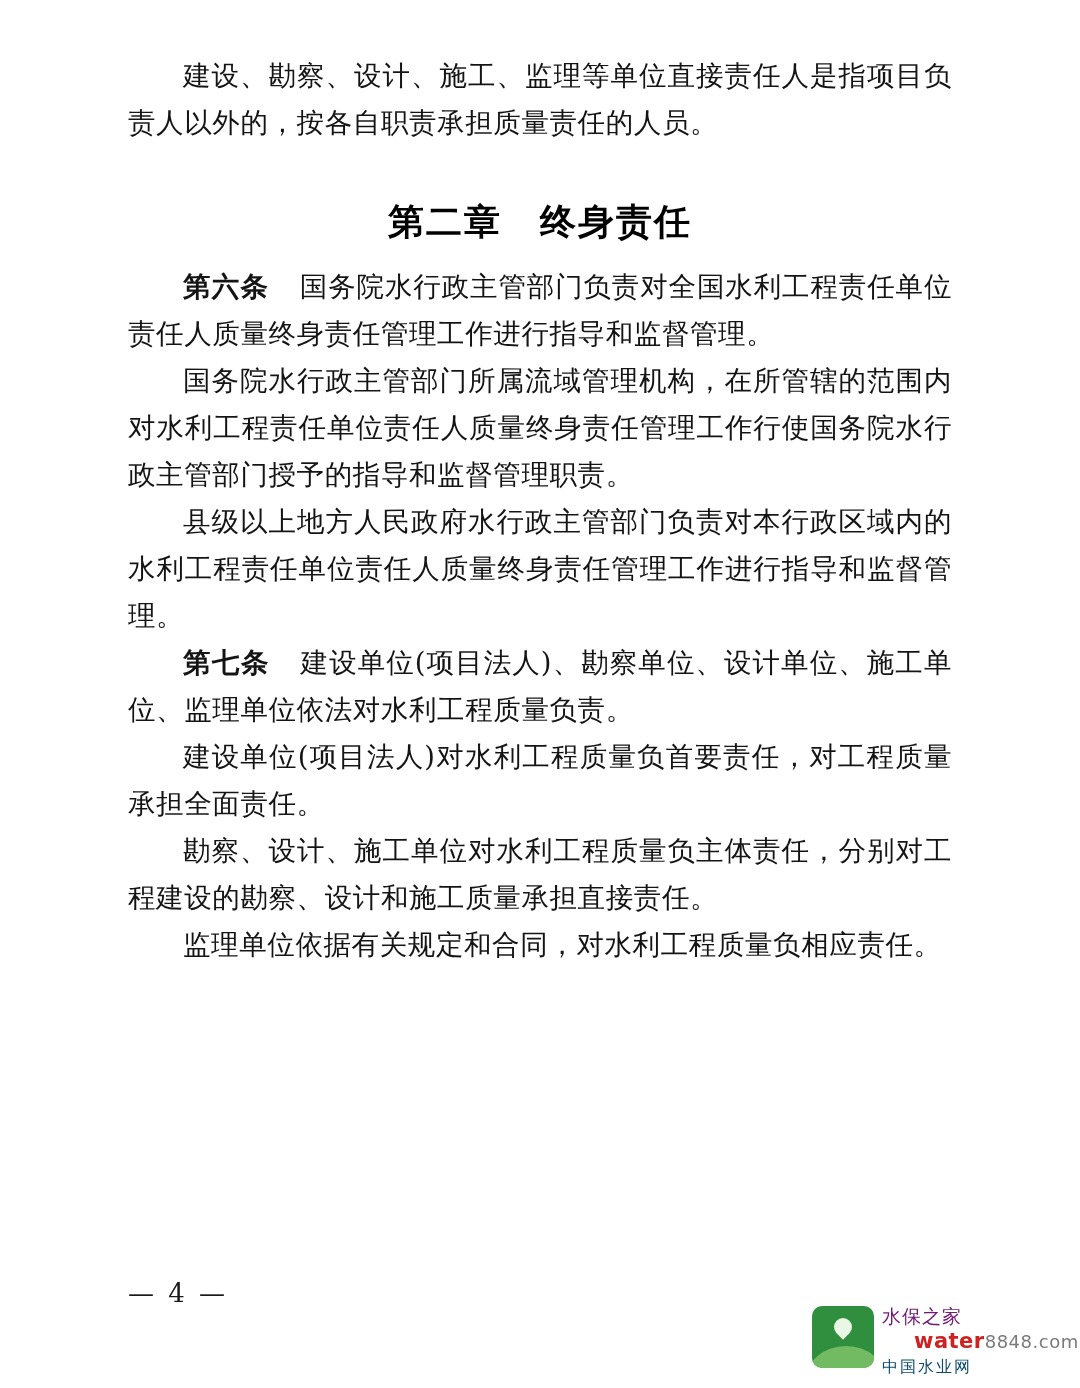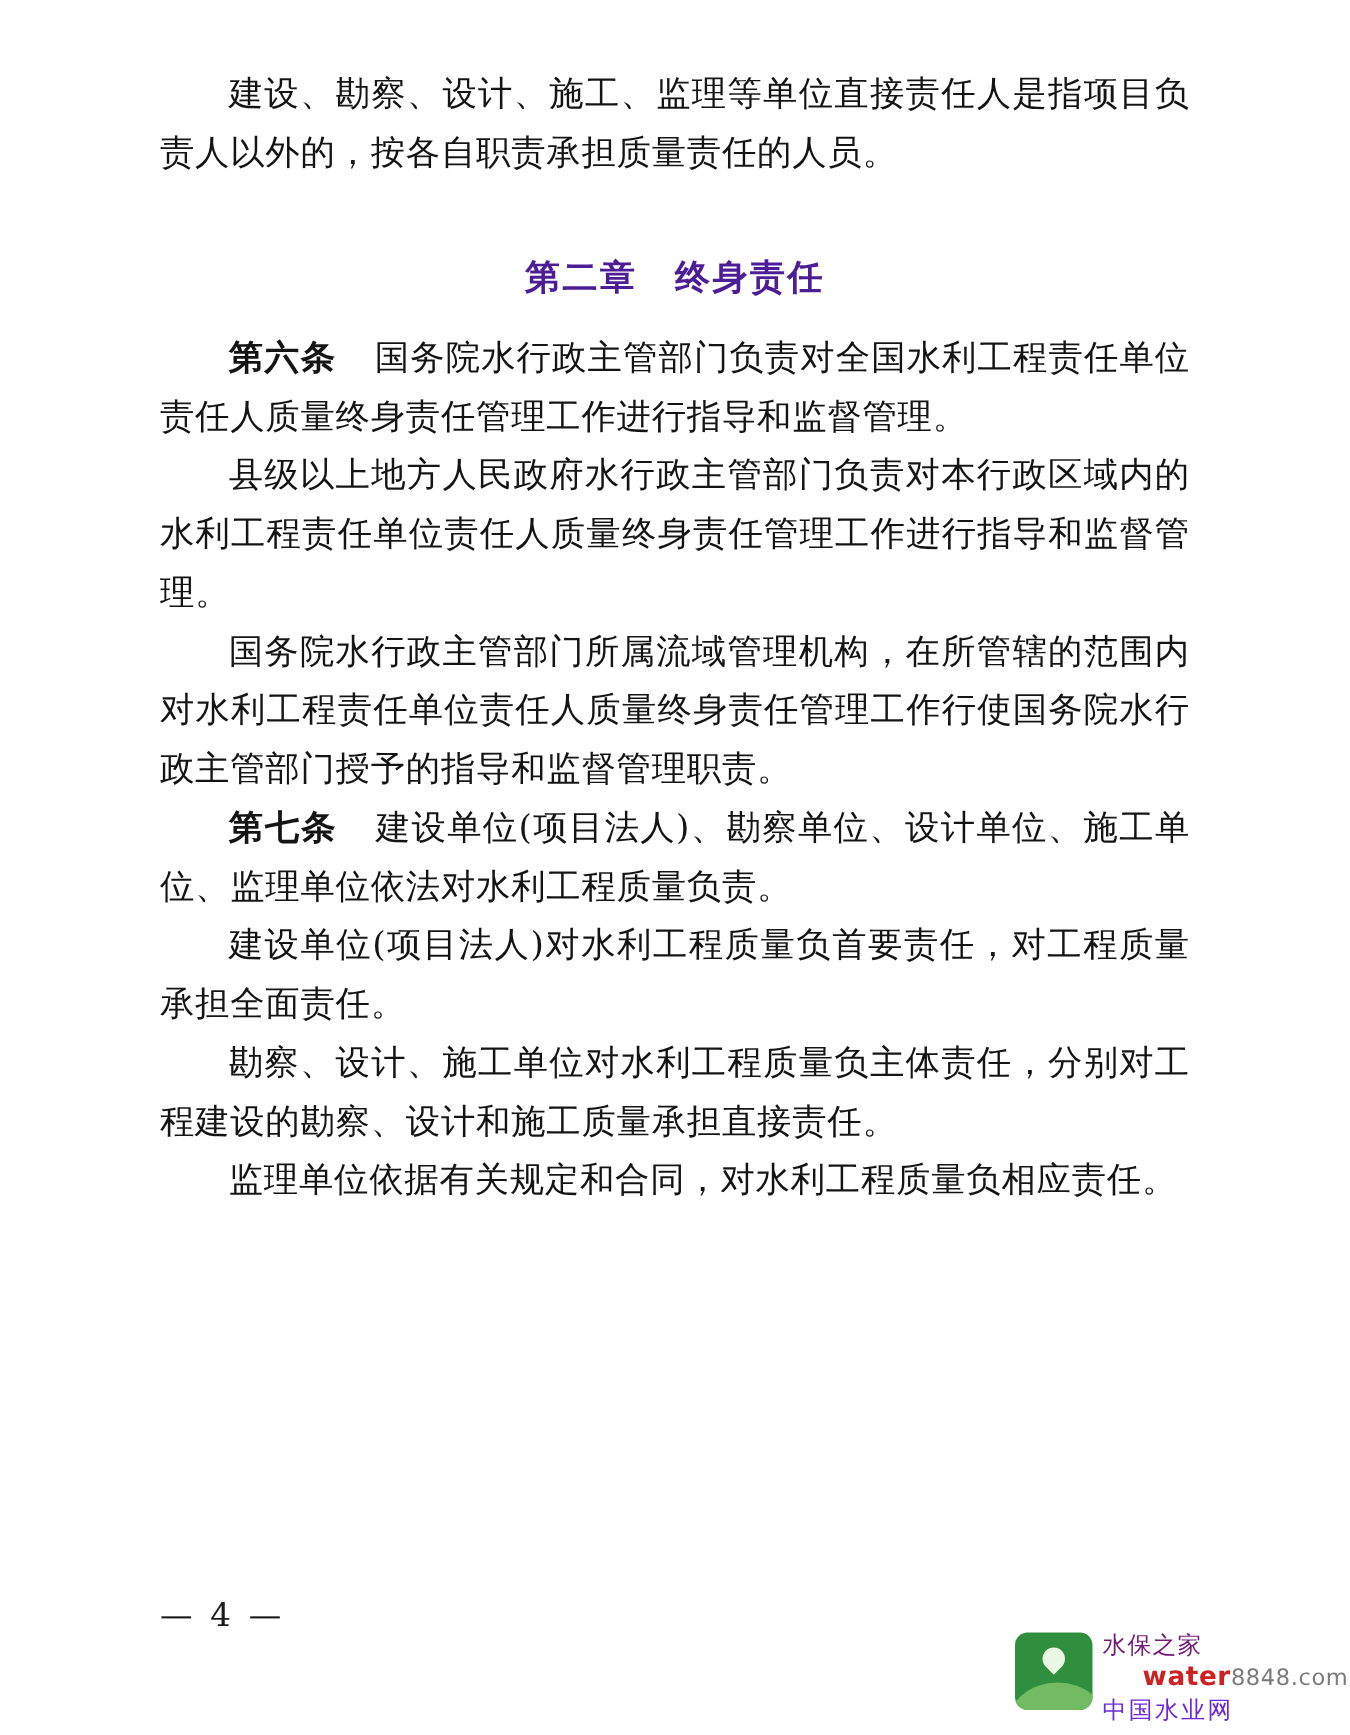--- a/index.html
+++ b/index.html
@@ -33,26 +33,26 @@
     letter-spacing: 0.6px;
     text-align: justify;
     text-justify: inter-character;
     color: #141414;
   }
   .indent {
     text-indent: 2em;
   }
   .chapter-heading {
     text-align: center;
-    font-size: 28px;
+    font-size: 36px;
     font-weight: bold;
     line-height: 47px;
     letter-spacing: 2px;
     margin: 52px 0 18px 0;
-    color: #4c1d95;
+    color: #000000;
   }
   .article-label {
     font-weight: bold;
     letter-spacing: 1px;
   }
   .art-sep {
     display: inline-block;
     width: 1.1em;
   }
   .page-number {
@@ -119,43 +119,43 @@
     font-size: 21px;
     letter-spacing: 0.5px;
     font-family: "DejaVu Sans", "Liberation Sans", sans-serif;
     line-height: 26px;
     color: #cc2222;
     font-weight: bold;
     margin-left: 32px;
   }
   .stamp-line2 .grey { color: #7a7a7a; font-weight: normal; font-size: 18px; }
   .stamp-line3 {
-    font-size: 19px;
-    color: #6d28d9;
+    font-size: 16px;
+    color: #0c4a6e;
     letter-spacing: 2px;
     font-family: "DejaVu Sans", "Liberation Sans", sans-serif;
     line-height: 24px;
   }
 </style>
 </head>
 <body>
 
 <div class="page">
   <div class="doc-body">
 
     <p class="indent">建设、勘察、设计、施工、监理等单位直接责任人是指项目负责人以外的，按各自职责承担质量责任的人员。</p>
 
     <div class="chapter-heading">第二章　终身责任</div>
 
 
     <p class="indent"><span class="article-label">第六条</span><span class="art-sep"></span><span>国务院水行政主管部门负责对全国水利工程责任单位责任人质量终身责任管理工作进行指导和监督管理。</span></p>
 
+    <p class="indent">国务院水行政主管部门所属流域管理机构，在所管辖的范围内对水利工程责任单位责任人质量终身责任管理工作行使国务院水行政主管部门授予的指导和监督管理职责。</p>
+
     <p class="indent">县级以上地方人民政府水行政主管部门负责对本行政区域内的水利工程责任单位责任人质量终身责任管理工作进行指导和监督管理。</p>
-
-    <p class="indent">国务院水行政主管部门所属流域管理机构，在所管辖的范围内对水利工程责任单位责任人质量终身责任管理工作行使国务院水行政主管部门授予的指导和监督管理职责。</p>
 
     <p class="indent"><span class="article-label">第七条</span><span class="art-sep"></span><span>建设单位(项目法人)、勘察单位、设计单位、施工单位、监理单位依法对水利工程质量负责。</span></p>
 
     <p class="indent">建设单位(项目法人)对水利工程质量负首要责任，对工程质量承担全面责任。</p>
 
     <p class="indent">勘察、设计、施工单位对水利工程质量负主体责任，分别对工程建设的勘察、设计和施工质量承担直接责任。</p>
 
     <p class="indent">监理单位依据有关规定和合同，对水利工程质量负相应责任。</p>
 
   </div>

